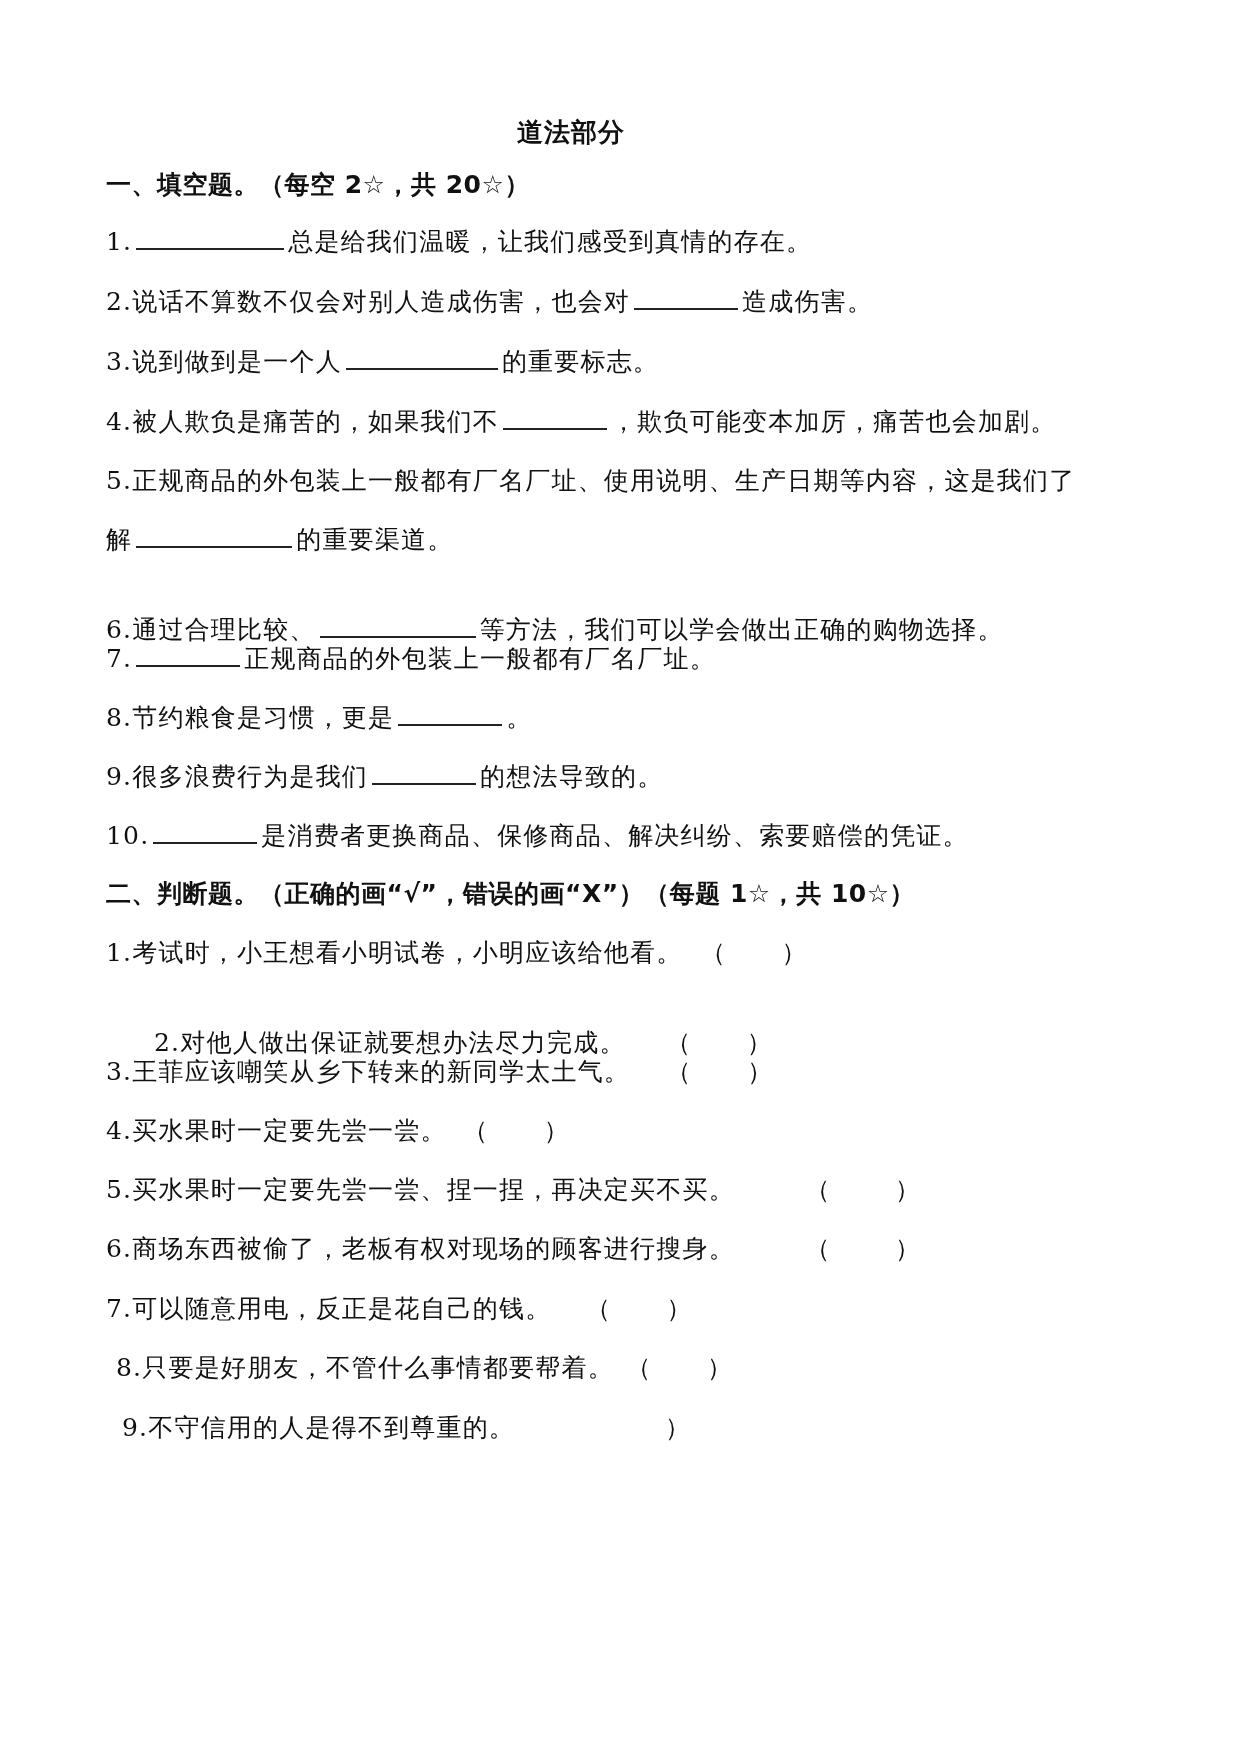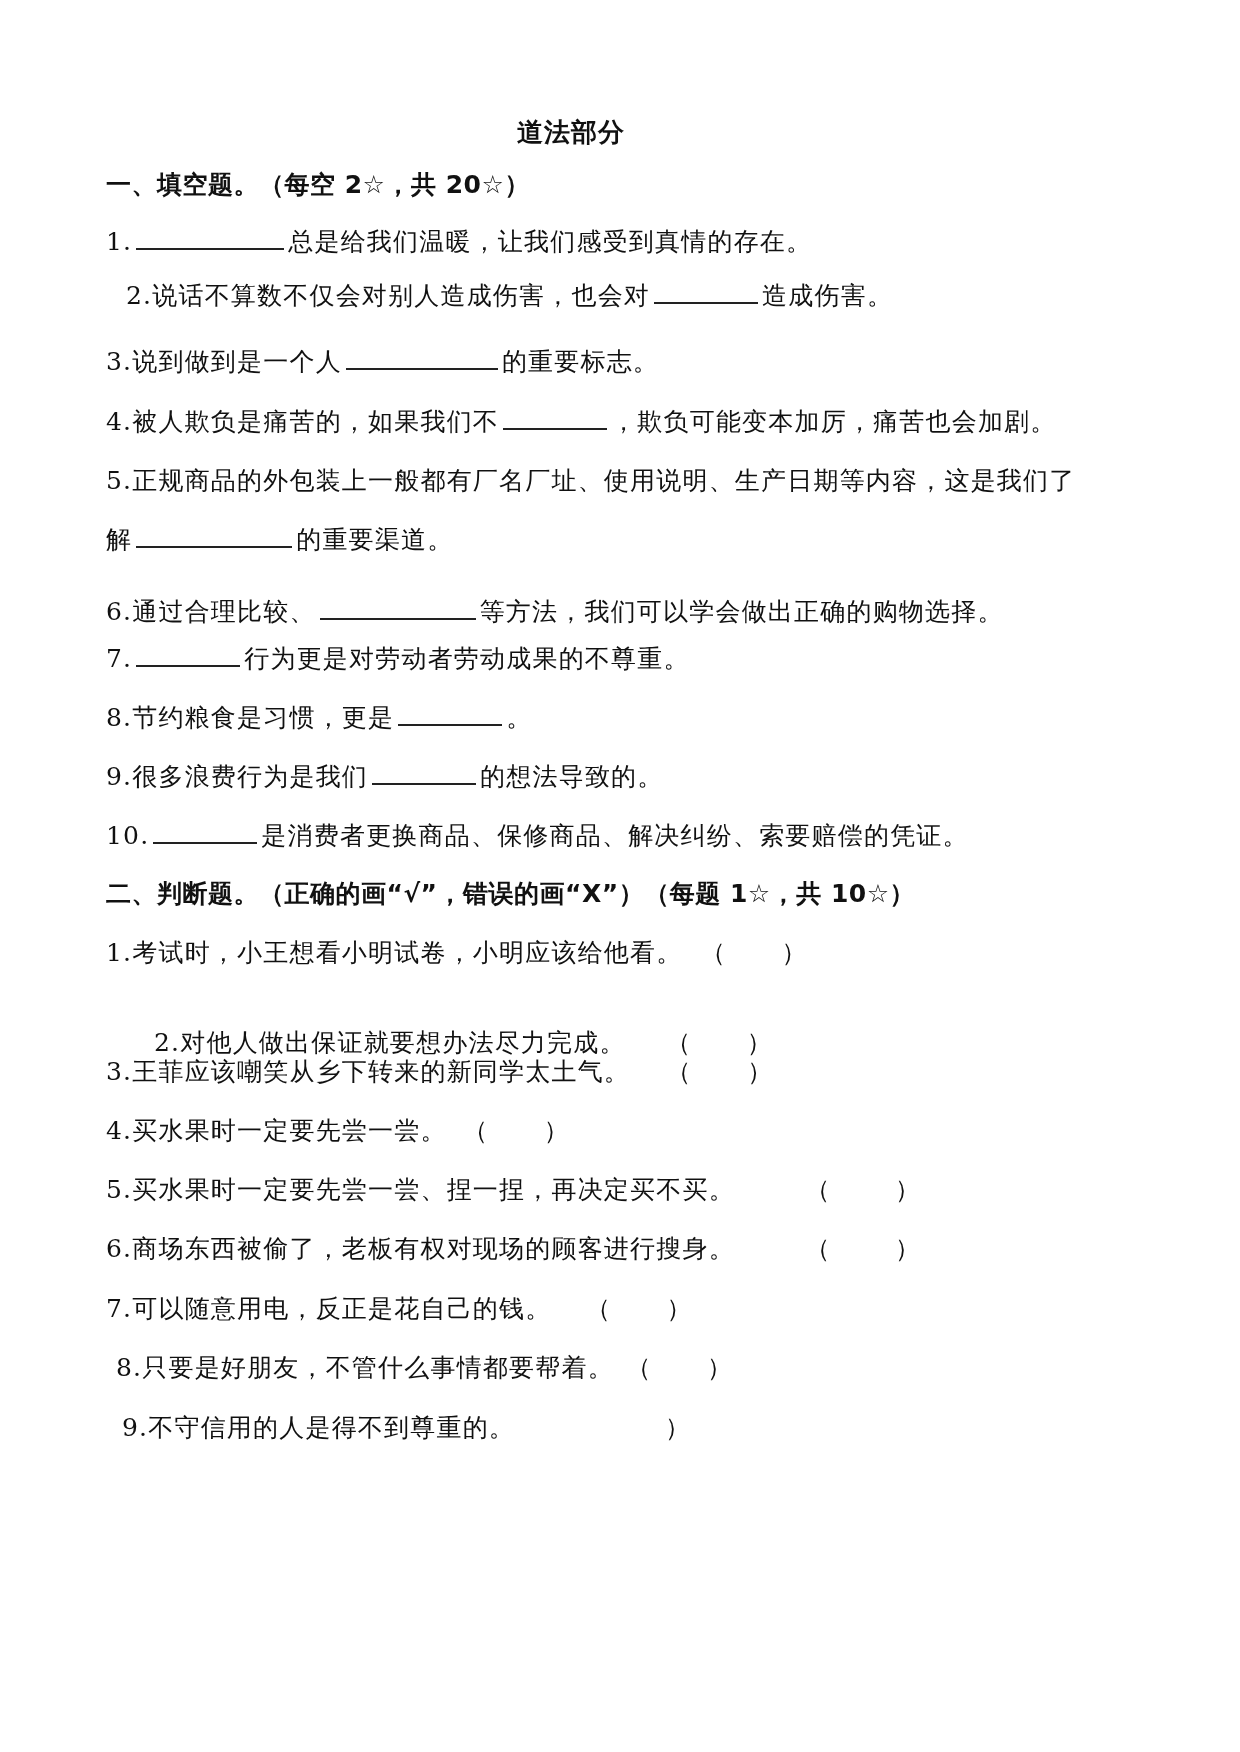--- a/index.html
+++ b/index.html
@@ -65,27 +65,27 @@
 <body>
 
 <div class="page">
 
   <div class="title">道法部分</div>
 
   <div class="section-heading" style="top:168px;">一、填空题。（每空 2☆，共 20☆）</div>
 
   <div id="s1">
       <div class="line" style="top: 226px;"><span>1.</span><span class="blank" style="width: 148px;"></span><span>总是给我们温暖，让我们感受到真情的存在。</span></div>
-      <div class="line" style="top: 280px; margin-left: 20px;"><span>2.</span><span>说话不算数不仅会对别人造成伤害，也会对</span><span class="blank" style="width: 104px;"></span><span>造成伤害。</span></div>
+      <div class="line" style="top: 286px;"><span>2.</span><span>说话不算数不仅会对别人造成伤害，也会对</span><span class="blank" style="width: 104px;"></span><span>造成伤害。</span></div>
       <div class="line" style="top: 346px;"><span>3.</span><span>说到做到是一个人</span><span class="blank" style="width: 152px;"></span><span>的重要标志。</span></div>
       <div class="line" style="top: 406px;"><span>4.</span><span>被人欺负是痛苦的，如果我们不</span><span class="blank" style="width: 104px;"></span><span>，欺负可能变本加厉，痛苦也会加剧。</span></div>
       <div class="line" style="top: 465px;"><span>5.</span><span>正规商品的外包装上一般都有厂名厂址、使用说明、生产日期等内容，这是我们了</span></div>
       <div class="line" style="top: 524px;"><span>解</span><span class="blank" style="width: 156px;"></span><span>的重要渠道。</span></div>
-      <div class="line" style="top: 596px;"><span>6.</span><span>通过合理比较、</span><span class="blank" style="width: 156px;"></span><span>等方法，我们可以学会做出正确的购物选择。</span></div>
-      <div class="line" style="top: 643px;"><span>7.</span><span class="blank" style="width: 104px;"></span><span>行为更是对劳动者劳动成果的不尊重。</span></div>
+      <div class="line" style="top: 614px;"><span>6.</span><span>通过合理比较、</span><span class="blank" style="width: 156px;"></span><span>等方法，我们可以学会做出正确的购物选择。</span></div>
+      <div class="line" style="top: 643px;"><span>7.</span><span class="blank" style="width: 104px;"></span><span>正规商品的外包装上一般都有厂名厂址。</span></div>
       <div class="line" style="top: 702px;"><span>8.</span><span>节约粮食是习惯，更是</span><span class="blank" style="width: 104px;"></span><span>。</span></div>
       <div class="line" style="top: 761px;"><span>9.</span><span>很多浪费行为是我们</span><span class="blank" style="width: 104px;"></span><span>的想法导致的。</span></div>
       <div class="line" style="top: 820px;"><span>10.</span><span class="blank" style="width: 104px;"></span><span>是消费者更换商品、保修商品、解决纠纷、索要赔偿的凭证。</span></div>
     </div>
 
   <div class="section-heading" style="top:877px;">二、判断题。（正确的画“√”，错误的画“X”）（每题 1☆，共 10☆）</div>
 
   <div id="s2">
       <div class="line" style="top: 937px;"><span>1.</span><span>考试时，小王想看小明试卷，小明应该给他看。</span><span class="paren" style="margin-left: 18px;">（      ）</span></div>
       <div class="line" style="top: 1027px; margin-left: 48px;"><span>2.</span><span>对他人做出保证就要想办法尽力完成。</span><span class="paren" style="margin-left: 40px;">（      ）</span></div>

